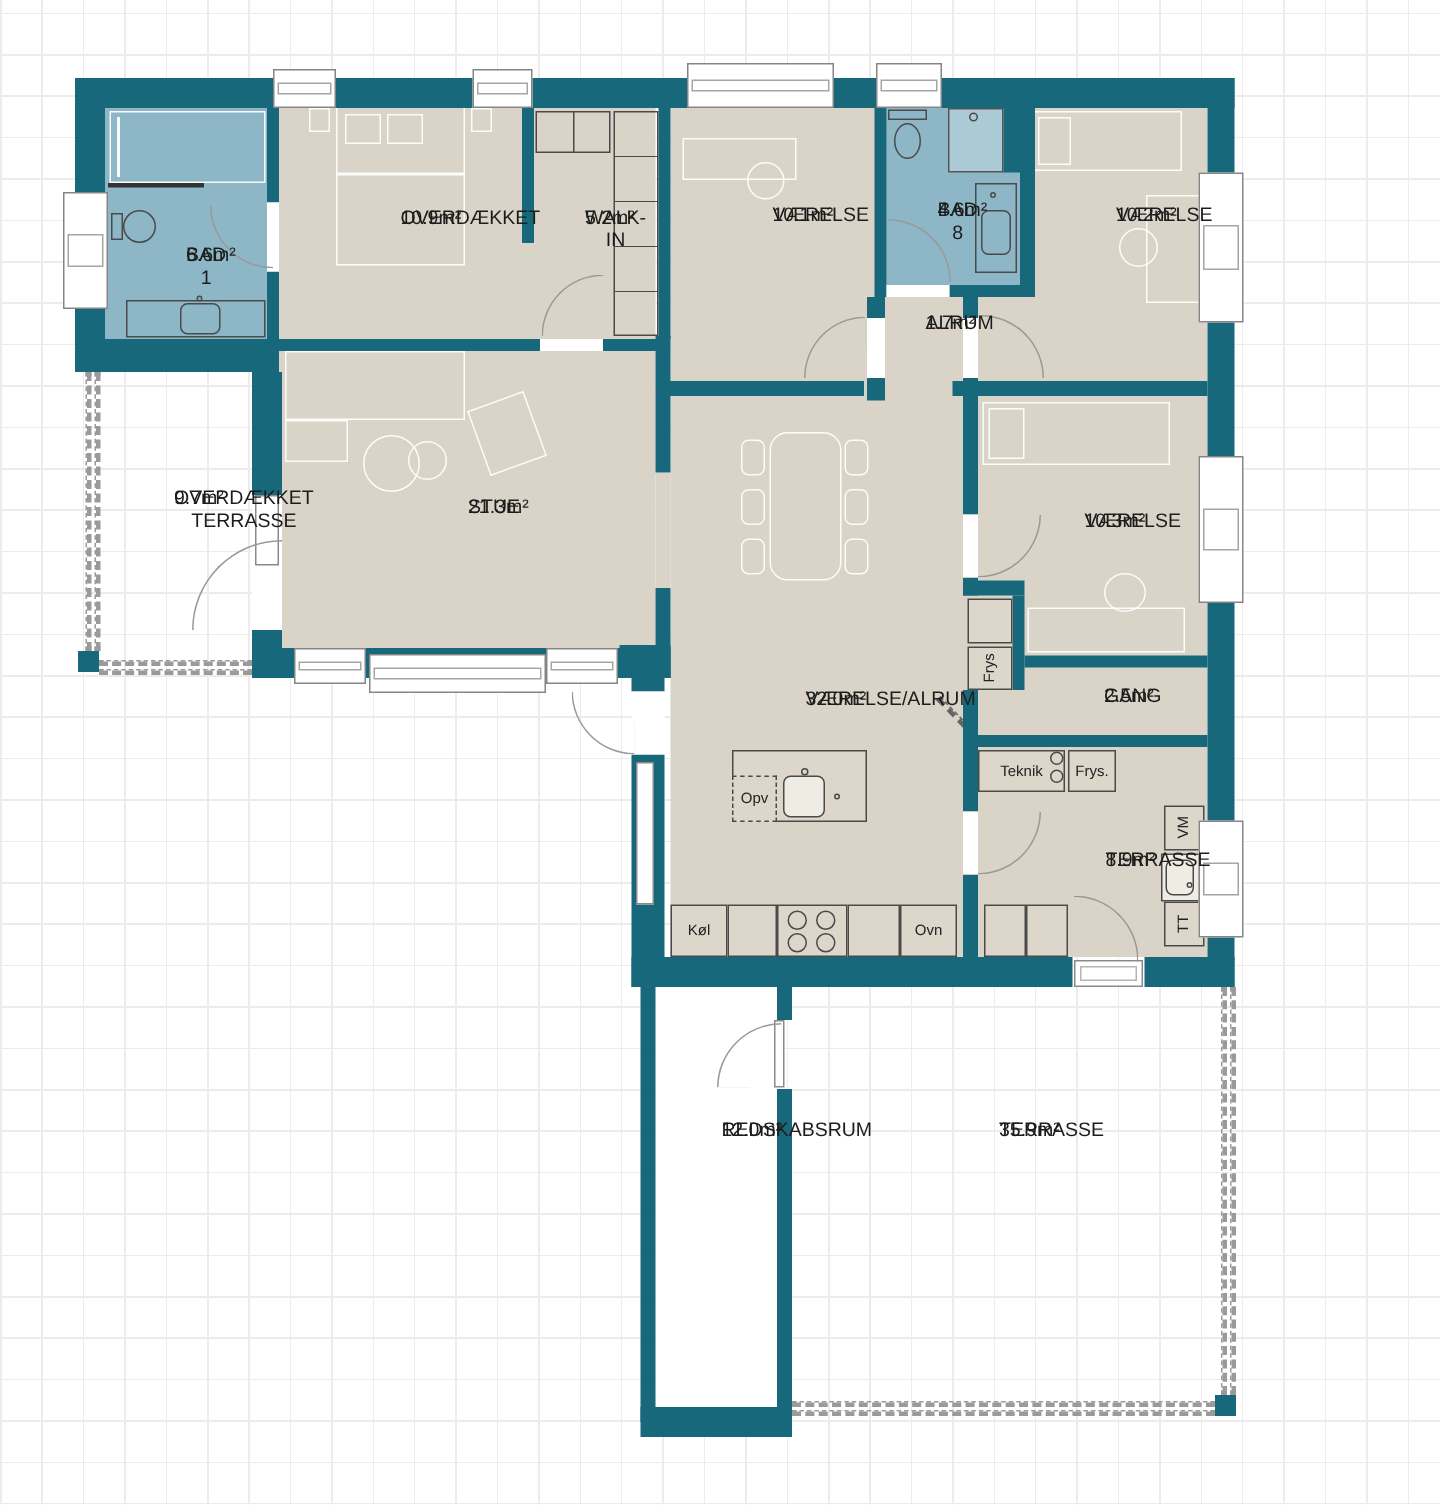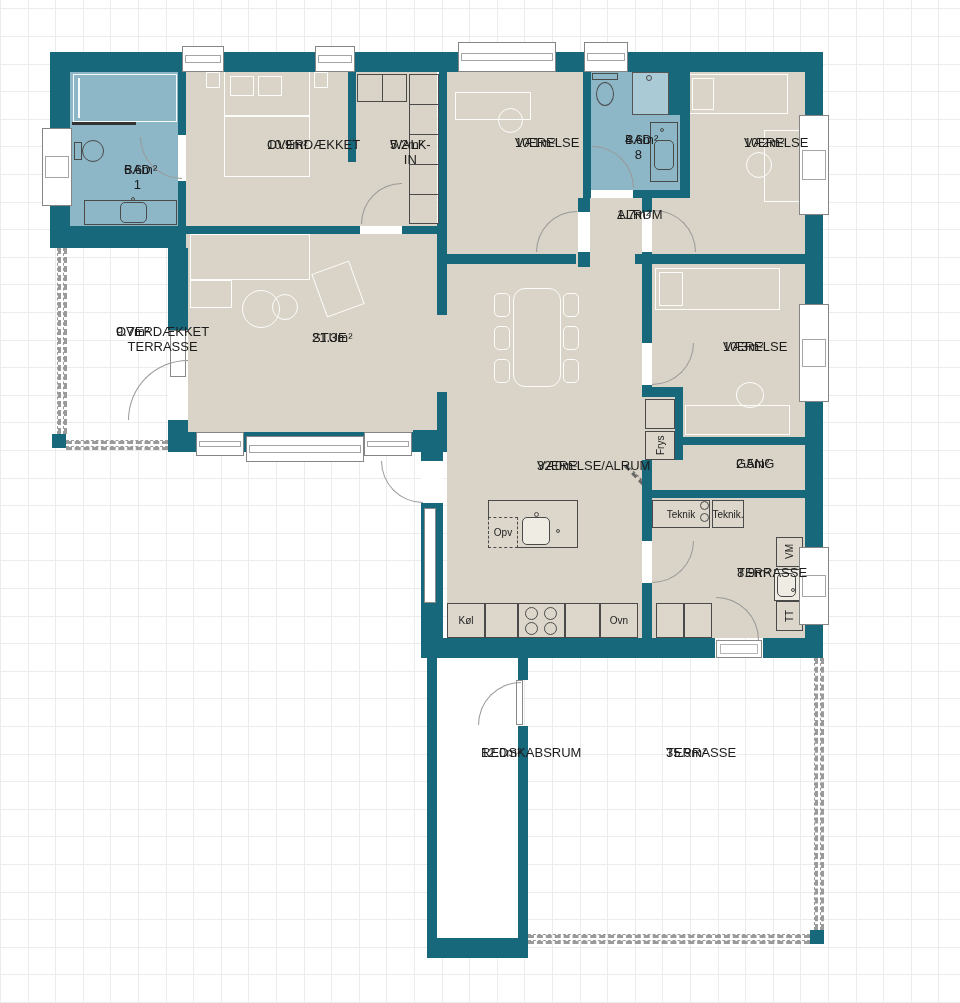--- a/index.html
+++ b/index.html
@@ -227,21 +227,21 @@
   <div class="fx cell" style="left:645px;top:399px;width:30px;height:30px;"></div>
   <div class="fx" style="left:645px;top:431px;width:30px;height:29px;background:var(--counter,#dcd7ca);">
       <div class="vtext" style="inset:0;">Frys</div>
     </div>
   <div class="fx cell" style="left:652px;top:500px;width:58px;height:28px;">
       <span class="celllabel">Teknik</span>
     </div>
   <div class="fx ell" style="left:700px;top:501px;width:9px;height:9px;"></div>
   <div class="fx ell" style="left:700px;top:513px;width:9px;height:9px;"></div>
   <div class="fx cell" style="left:712px;top:500px;width:32px;height:28px;">
-      <span class="celllabel">Teknik.</span>
+      <span class="celllabel">Frys.</span>
     </div>
 
   <div class="fx" style="left:776px;top:537px;width:27px;height:30px;background:var(--counter,#dcd7ca);">
       <div class="vtext" style="inset:0;">VM</div>
     </div>
   <div class="fx" style="left:774px;top:569px;width:26px;height:32px;background:#efece4;"></div>
   <div class="fx round" style="left:777px;top:573px;width:19px;height:24px;"></div>
   <div class="fx ell" style="left:791px;top:588px;width:4px;height:4px;"></div>
   <div class="fx" style="left:776px;top:601px;width:27px;height:30px;background:var(--counter,#dcd7ca);">
       <div class="vtext" style="inset:0;">TT</div>

